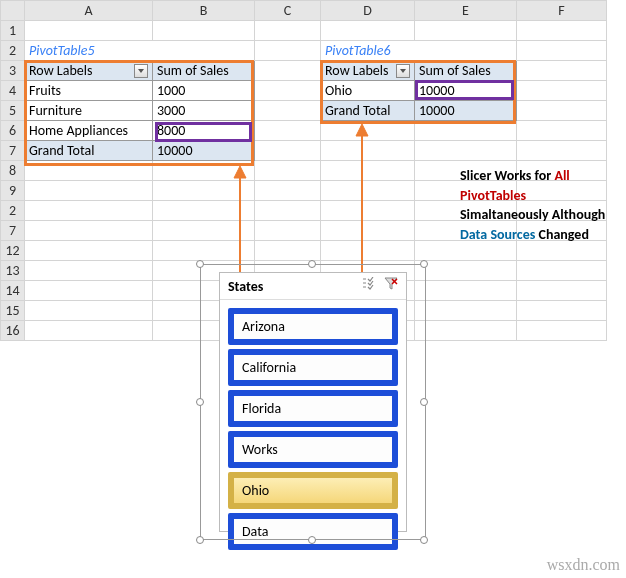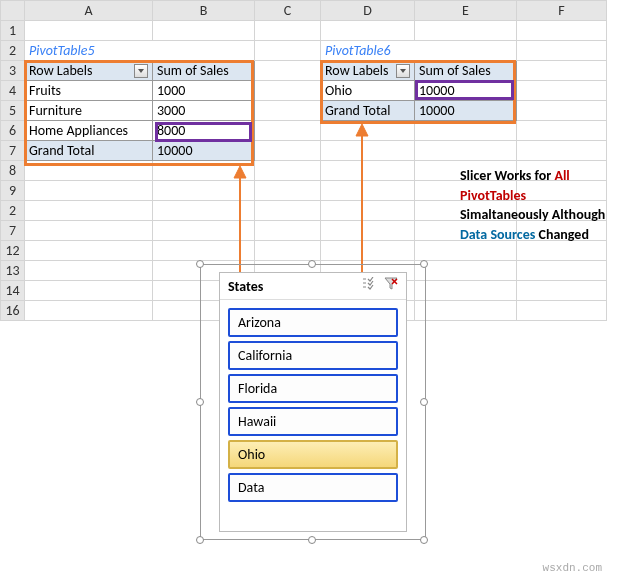--- a/index.html
+++ b/index.html
@@ -133,21 +133,21 @@
       display: flex;
       align-items: center;
       padding: 4px 8px;
       border-bottom: 1px solid #ddd;
       font-weight: bold;
     }
     .slicer-head .spacer { flex: 1; }
     .slicer-head .icon { margin-left: 6px; color: #888; }
     .slicer-body { padding: 4px 8px; }
     .slicer-item {
-      border: 2px solid #1d4ed8;
+      border: 6px solid #1d4ed8;
       border-radius: 2px;
       padding: 4px 8px;
       margin: 4px 0;
       background: #fdfdfd;
       cursor: pointer;
     }
     .slicer-item.selected {
       background: linear-gradient(#fdeeb5, #f5d77a);
       border-color: #d4b146;
     }
@@ -159,25 +159,25 @@
       width: 170px;
       font-weight: bold;
       line-height: 1.4;
     }
     .note .red { color: #c00000; }
     .note .black { color: #000; }
     .note .purple { color: #0369a1; }
     
     .watermark {
       position: absolute;
-      right: 24px;
+      right: 6px;
       bottom: 4px;
-      font-size: 11px;
+      font-size: 16px;
       color: #aaa;
-      font-family: Liberation Mono, monospace;
+      font-family: Liberation Serif, serif;
     }
   </style>
 </head>
 <body>
 
 <table class="grid">
   <colgroup>
     <col style="width:24px">
     <col class="col-A">
       <col class="col-B">
@@ -306,20 +306,29 @@
         <td class="rowhead">13</td>
         <td></td>
         <td></td>
         <td></td>
         <td></td>
         <td></td>
         <td></td>
       </tr>
   <tr>
         <td class="rowhead">14</td>
+        <td></td>
+        <td></td>
+        <td></td>
+        <td></td>
+        <td></td>
+        <td></td>
+      </tr>
+  <tr>
+        <td class="rowhead">15</td>
         <td></td>
         <td></td>
         <td></td>
         <td></td>
         <td></td>
         <td></td>
       </tr>
   <tr>
         <td class="rowhead">16</td>
         <td></td>
@@ -361,21 +370,21 @@
           <path d="M1 1h12l-5 6v5l-2-1V7z" fill="#ddd" stroke="#888"></path>
           <line x1="8" y1="2" x2="13" y2="7" stroke="#c00" stroke-width="1.5"></line>
           <line x1="13" y1="2" x2="8" y2="7" stroke="#c00" stroke-width="1.5"></line>
         </svg>
     </span>
   </div>
   <div class="slicer-body">
     <div class="slicer-item">Arizona</div>
     <div class="slicer-item">California</div>
     <div class="slicer-item">Florida</div>
-    <div class="slicer-item">Hawaii</div>
+    <div class="slicer-item">Works</div>
     <div class="slicer-item selected">Ohio</div>
     <div class="slicer-item">Data</div>
   </div>
 </div>
 <div class="slicer-sel"></div>
 <div class="handle" style="left:196px;top:260px"></div>
 <div class="handle" style="left:308px;top:260px"></div>
 <div class="handle" style="left:420px;top:260px"></div>
 <div class="handle" style="left:196px;top:398px"></div>
 <div class="handle" style="left:420px;top:398px"></div>

